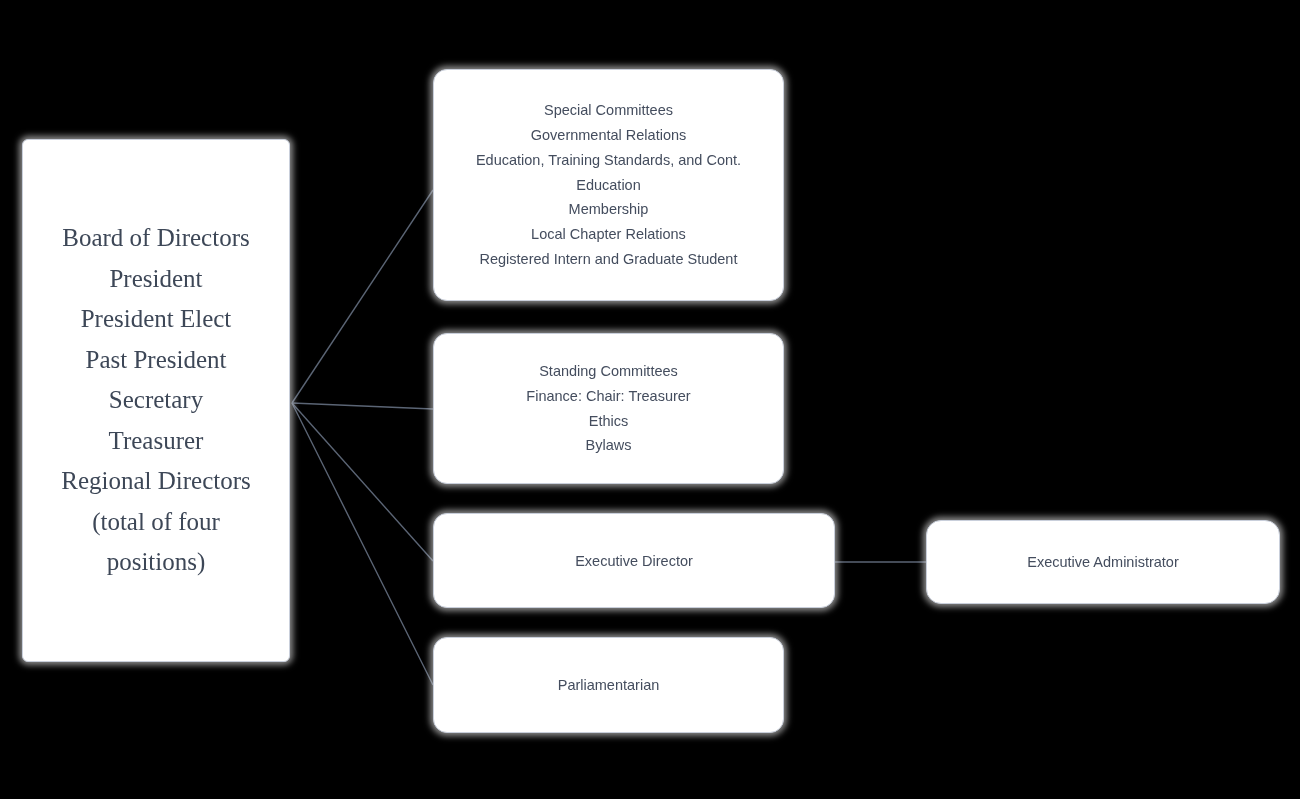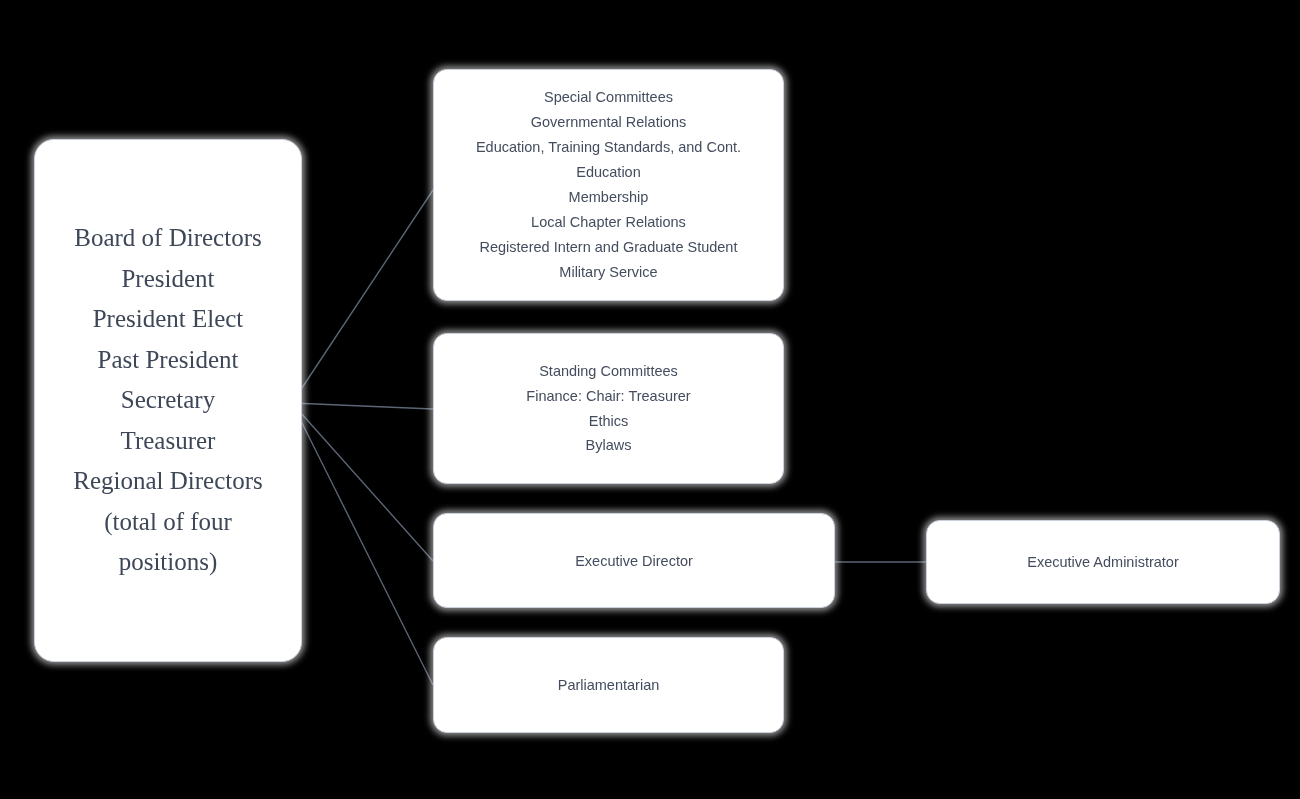--- a/index.html
+++ b/index.html
@@ -50,26 +50,25 @@
     padding: 0 14px;
     box-sizing: border-box;
   }
 
   
   #node-board {
     left: 22px;
     top: 139px;
     width: 268px;
     height: 523px;
-    border-radius: 20px;
+    border-radius: 6px;
     font-family: "Liberation Serif", serif;
     font-size: 25px;
     line-height: 1.62;
     color: #3d4757;
-    margin-left: 12px;
   }
 
   
   #node-special {
     left: 433px;
     top: 69px;
     width: 351px;
     height: 232px;
     font-size: 14.5px;
     line-height: 1.72;
@@ -95,20 +94,21 @@
     width: 351px;
     height: 96px;
     font-size: 14.5px;
   }
   #node-exec-admin {
     left: 926px;
     top: 520px;
     width: 354px;
     height: 84px;
     font-size: 14.5px;
+    border-radius: 15px;
   }
 </style>
 </head>
 <body>
 
 <div id="chart-canvas">
 
   <svg id="connector-layer" width="1300" height="799" viewBox="0 0 1300 799" xmlns="http://www.w3.org/2000/svg">
       <line x1="292" y1="403" x2="433" y2="190" stroke="#5b6575" stroke-width="1.4"></line>
       <line x1="292" y1="403" x2="433" y2="409" stroke="#5b6575" stroke-width="1.4"></line>
@@ -129,21 +129,20 @@
     <span class="node-line">positions)</span>
   </div>
 
   <div class="node" id="node-special">
     <span class="node-line">Special Committees</span>
     <span class="node-line">Governmental Relations</span>
     <span class="node-line">Education, Training Standards, and Cont. Education</span>
     <span class="node-line">Membership</span>
     <span class="node-line">Local Chapter Relations</span>
     <span class="node-line">Registered Intern and Graduate Student</span>
-    <span class="node-line">Military Service</span>
   </div>
 
   <div class="node" id="node-standing">
     <span class="node-line">Standing Committees</span>
     <span class="node-line">Finance: Chair: Treasurer</span>
     <span class="node-line">Ethics</span>
     <span class="node-line">Bylaws</span>
   </div>
 
   <div class="node" id="node-exec-director">

